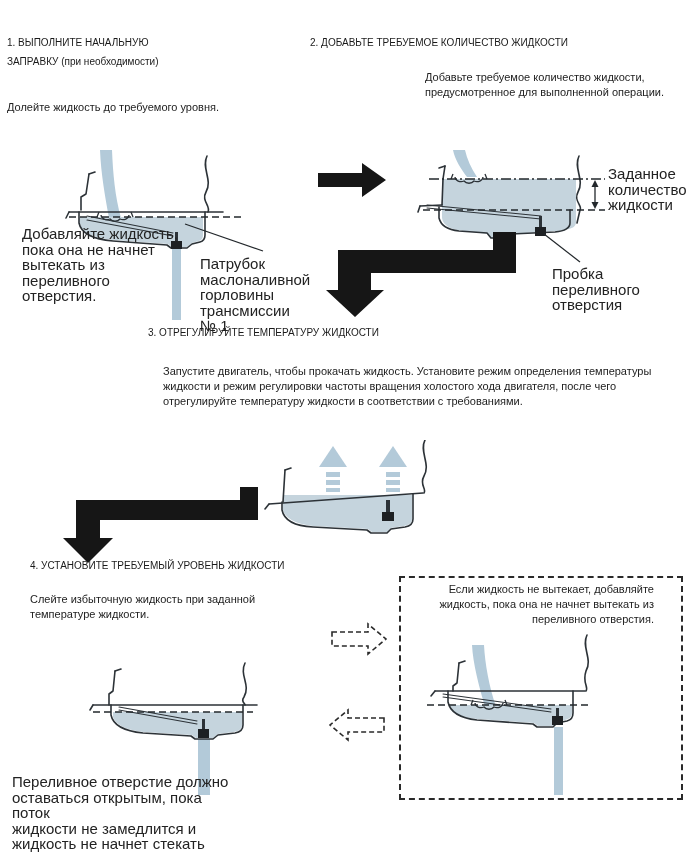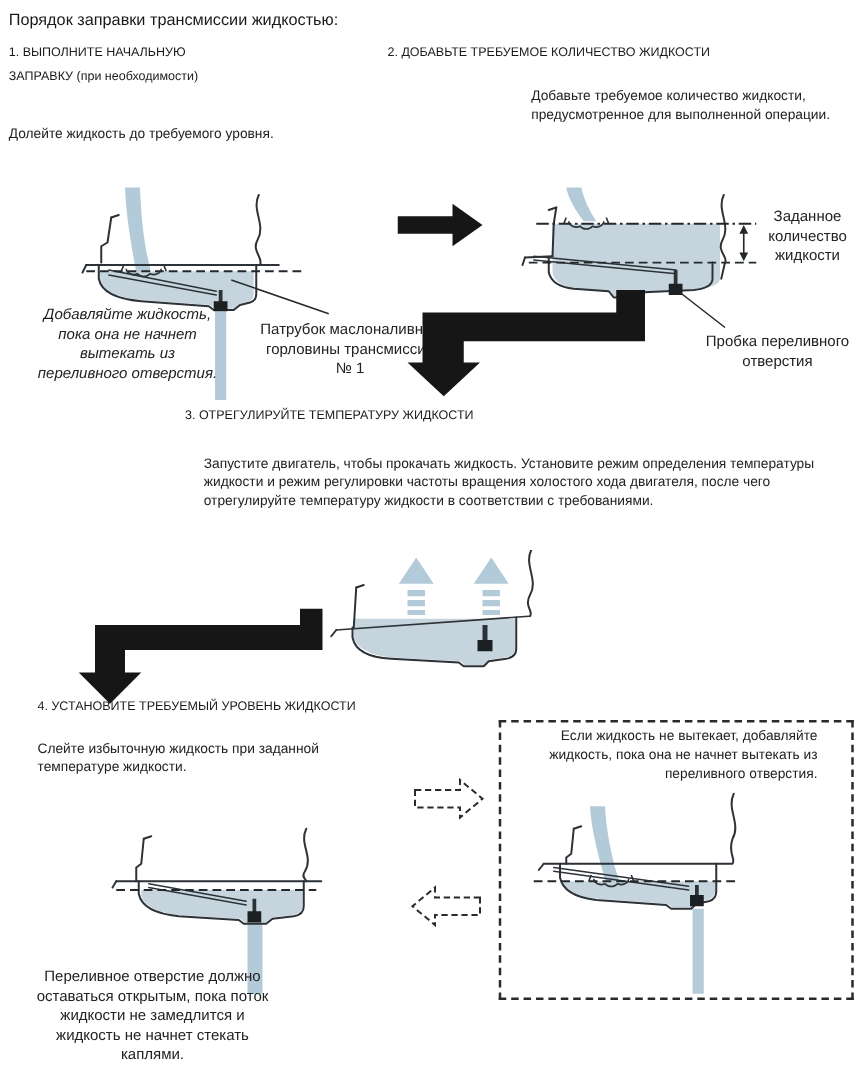--- a/index.html
+++ b/index.html
@@ -3,30 +3,29 @@
 <meta charset="utf-8">
 <style>
   html,body{margin:0;padding:0;background:#fff;}
   .page{position:relative;width:688px;height:852px;background:#ffffff;overflow:hidden;
         font-family:"Liberation Sans",sans-serif;color:#1c1c1c;}
   .abs{position:absolute;}
   .pre{white-space:pre-line;}
   .h{font-size:10px;line-height:19px;color:#1a1a1a;}
   .t{font-size:13px;line-height:18px;color:#1a1a1a;}
   .b{font-size:11px;line-height:15px;color:#222;}
-  .lbl{font-size:12px;line-height:15.5px;color:#222;text-align:center;}
+  .lbl{font-size:15px;line-height:15.5px;color:#222;}
   .dashed-box{border:2px dashed #2a2a2a;box-sizing:border-box;background:transparent;}
   svg{display:block;}
 </style>
 </head>
 <body>
 
 <div class="page">
 
-  <div class="abs t pre" style="left:7px;top:7px;">Порядок заправки трансмиссии жидкостью:</div>
   <div class="abs h pre" style="left:7px;top:33px;width:310px;">1. ВЫПОЛНИТЕ НАЧАЛЬНУЮ
 ЗАПРАВКУ (при необходимости)</div>
   <div class="abs h pre" style="left:310px;top:33px;width:370px;">2. ДОБАВЬТЕ ТРЕБУЕМОЕ КОЛИЧЕСТВО ЖИДКОСТИ</div>
   <div class="abs b pre" style="left:404px;top:70px;width:270px;margin-left:21px;">Добавьте требуемое количество жидкости,
 предусмотренное для выполненной операции.</div>
   <div class="abs b pre" style="left:7px;top:100px;width:260px;">Долейте жидкость до требуемого уровня.</div>
 
   <svg class="abs" style="left:55px;top:146px;" width="250" height="175" viewBox="0 0 250 175">
     <g>
       <path d="M45,4 C46,28 50,50 54,72 L66,72 C60,50 58,28 57,4 Z" fill="var(--stream)"></path>
@@ -94,21 +93,21 @@
       <line x1="180" y1="35" x2="180" y2="58" stroke-width="1.3"></line>
       <path d="M180,32 l-3.5,7 h7 z" stroke="none"></path>
       <path d="M180,61 l-3.5,-7 h7 z" stroke="none"></path>
     </g>
     <path d="M129,86 L165,114" stroke="#23282c" stroke-width="1.2" fill="none"></path>
   </svg>
 
   <div class="abs lbl pre" style="left:608px;top:166px;width:76px;">Заданное
 количество
 жидкости</div>
-  <div class="abs lbl pre" style="left:22px;top:244px;width:160px;font-style:italic;">Добавляйте жидкость,
+  <div class="abs lbl pre" style="left:22px;top:226px;width:160px;">Добавляйте жидкость,
 пока она не начнет
 вытекать из
 переливного отверстия.</div>
   <div class="abs lbl pre" style="left:200px;top:256px;width:160px;">Патрубок маслоналивной
 горловины трансмиссии
 № 1</div>
   <div class="abs lbl pre" style="left:552px;top:266px;width:140px;">Пробка переливного
 отверстия</div>
 
   <svg class="abs" style="left:325px;top:230px;" width="195" height="90" viewBox="0 0 195 90">

